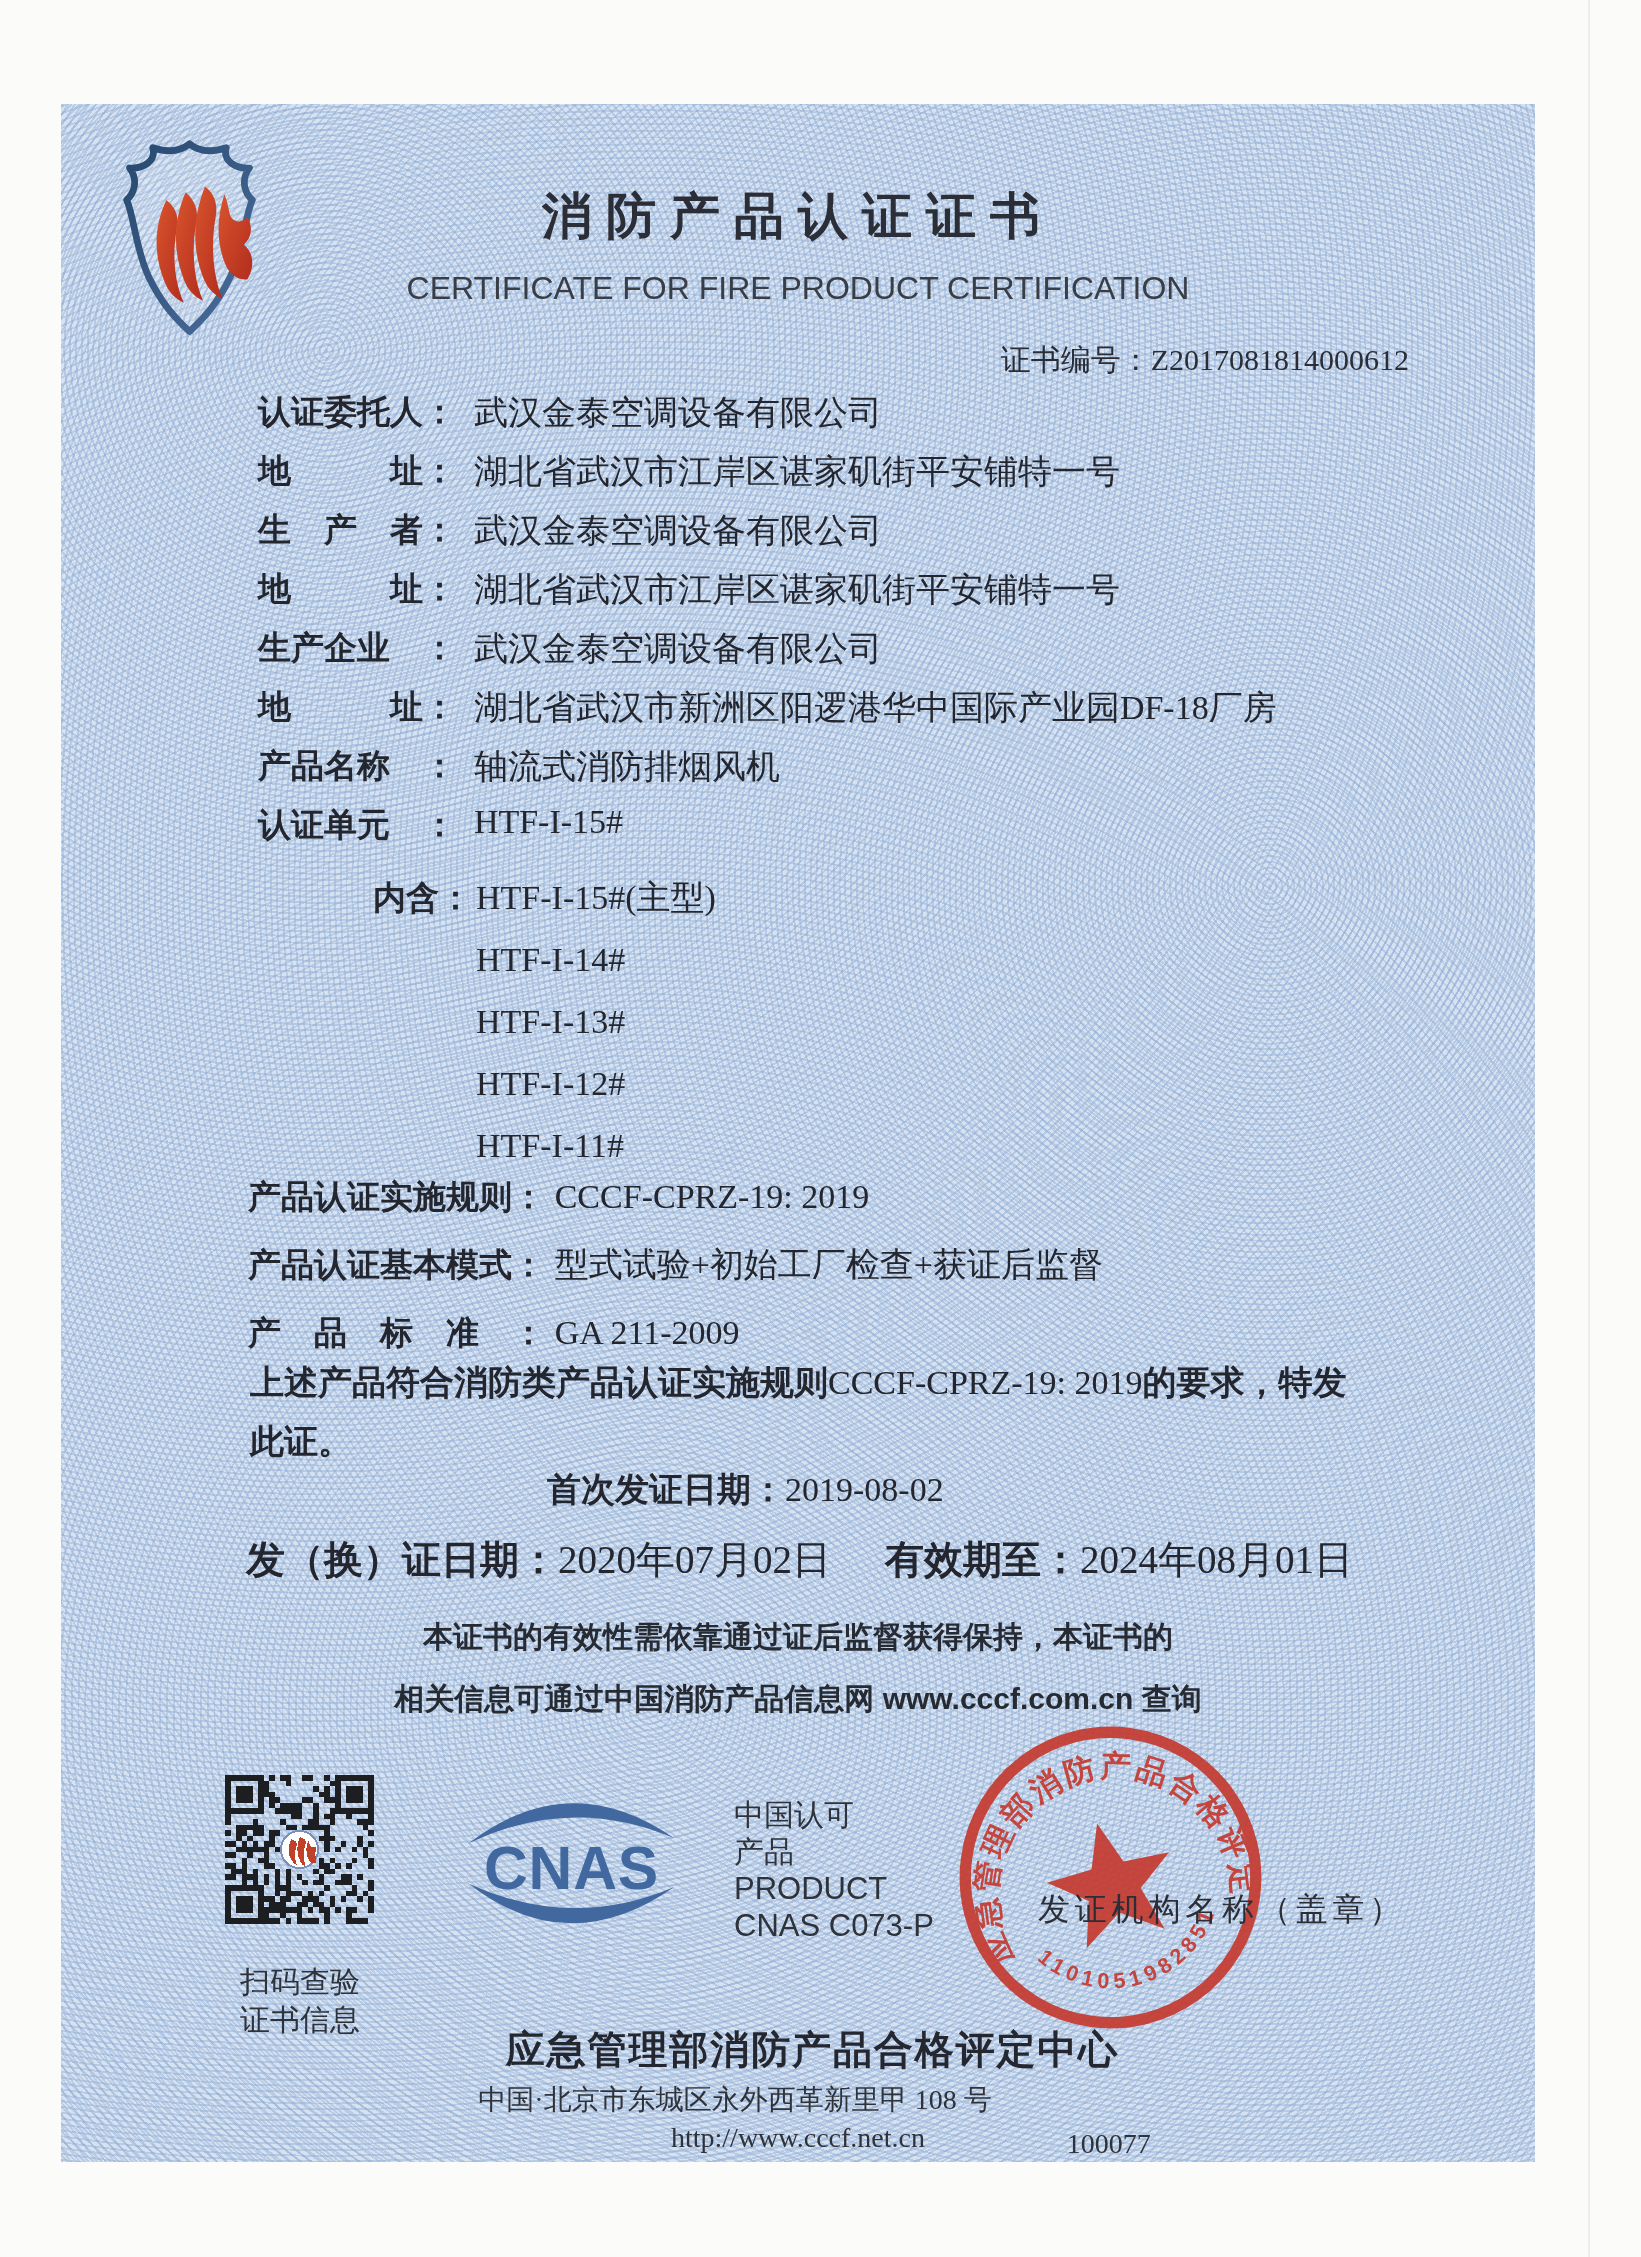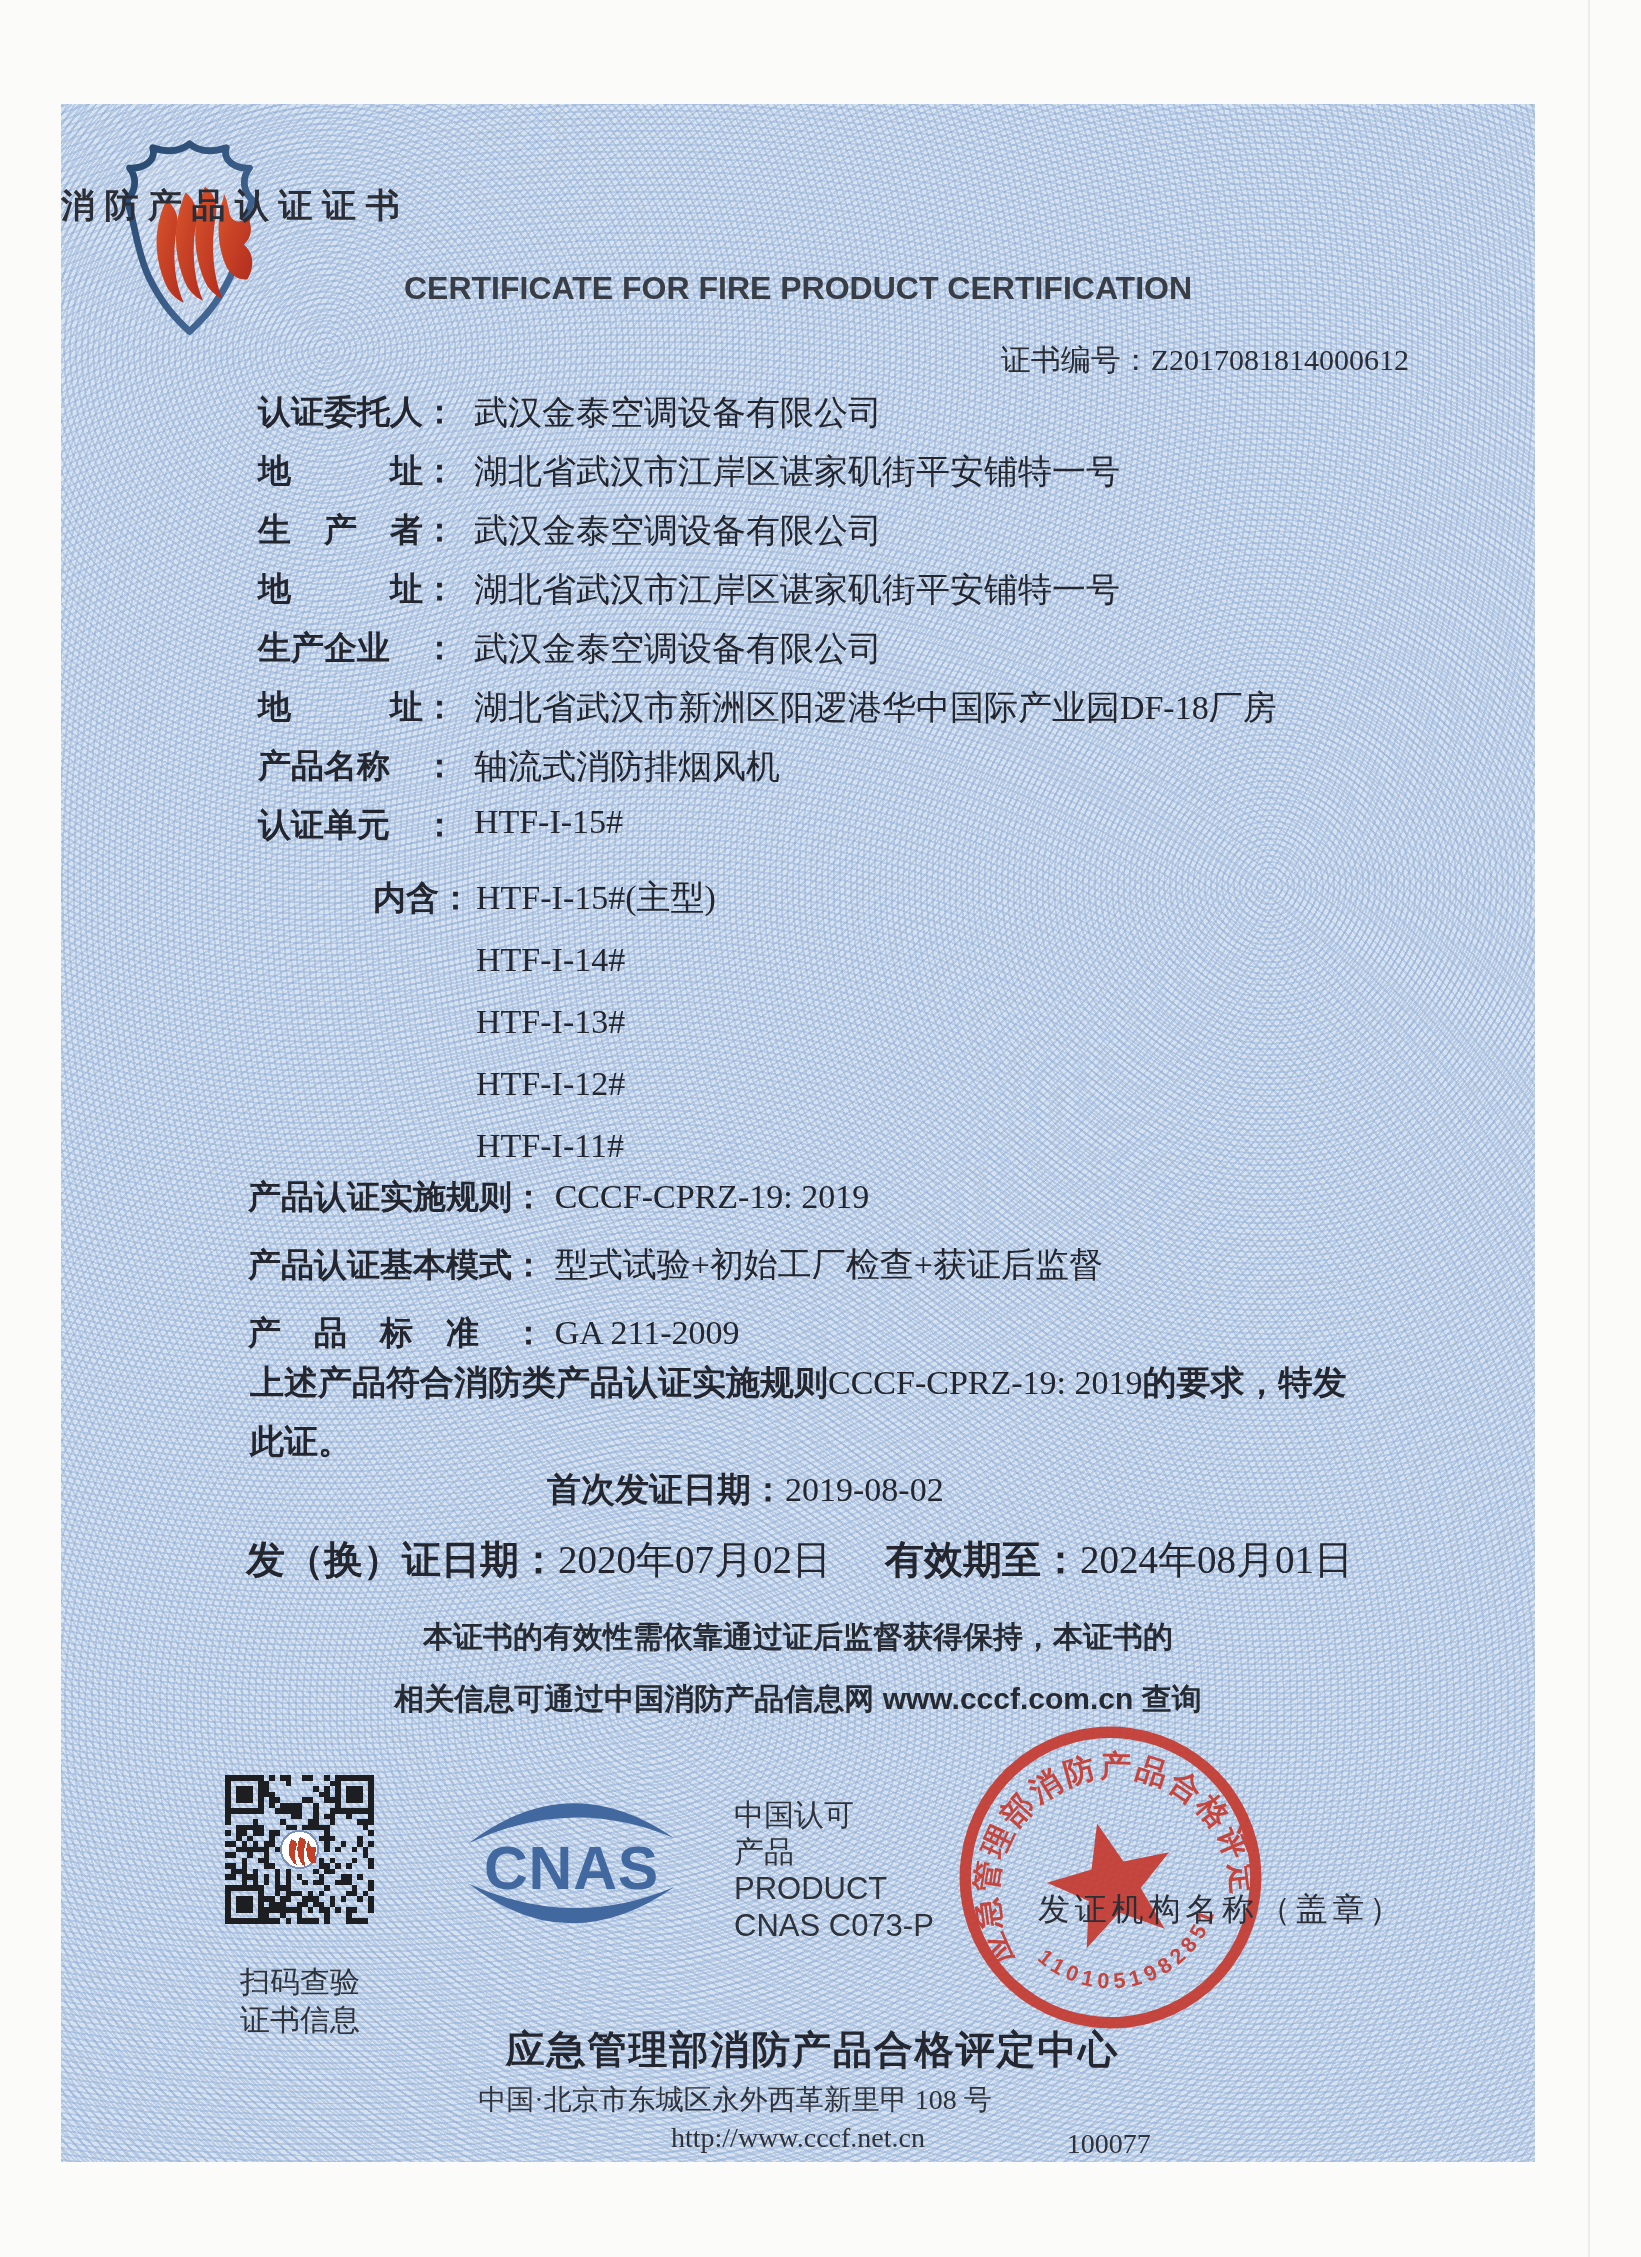--- a/index.html
+++ b/index.html
@@ -10,22 +10,22 @@
   .cert{position:absolute;left:61px;top:104px;width:1474px;height:2058px;
         background-color:#ffffff;
         background-image:
           repeating-radial-gradient(circle at 18% 12%, rgba(139,170,213,.42) 0 1.9px, rgba(255,255,255,0) 1.9px 5.8px),
           repeating-radial-gradient(circle at 82% 38%, rgba(139,170,213,.40) 0 1.9px, rgba(255,255,255,0) 1.9px 5.8px),
           repeating-radial-gradient(circle at 40% 78%, rgba(139,170,213,.38) 0 1.9px, rgba(255,255,255,0) 1.9px 6.8px),
           linear-gradient(#d7e2f0,#d7e2f0);}
   .hei{font-family:"Liberation Sans",sans-serif;font-weight:700;}
   .song{font-family:"Liberation Serif",serif;font-weight:400;}
   .abs{position:absolute;}
-  .title{left:0;width:100%;top:79px;text-align:left;font-size:34px;letter-spacing:.28em;color:#2b2e36;}
-  .subtitle{left:0;width:100%;top:166px;text-align:center;font-size:32px;font-weight:700;color:#383d46;letter-spacing:0px;}
+  .title{left:0;width:100%;top:79px;text-align:center;font-size:50px;letter-spacing:.28em;color:#2b2e36;}
+  .subtitle{left:0;width:100%;top:166px;text-align:center;font-size:32px;font-weight:400;color:#383d46;letter-spacing:0px;}
   .certno{top:236px;right:126px;font-size:30px;color:#2a2d35;}
   .fields{left:197px;top:286px;}
   .row{display:flex;height:59px;align-items:flex-start;white-space:nowrap;}
   .row .lbl{width:214px;font-size:33px;flex:none;}
   .row .val{font-size:34px;margin-left:1.9px;}
   .contains{left:197px;top:763px;}
   .contains .crow{display:flex;}
   .contains .lbl{width:214px;text-align:right;font-size:33px;flex:none;}
   .contains .vals{font-size:34px;line-height:62px;margin-left:4px;}
   .contains .lbl{line-height:62px;}

